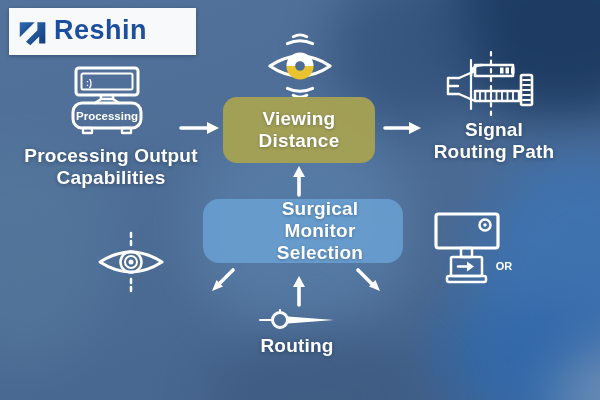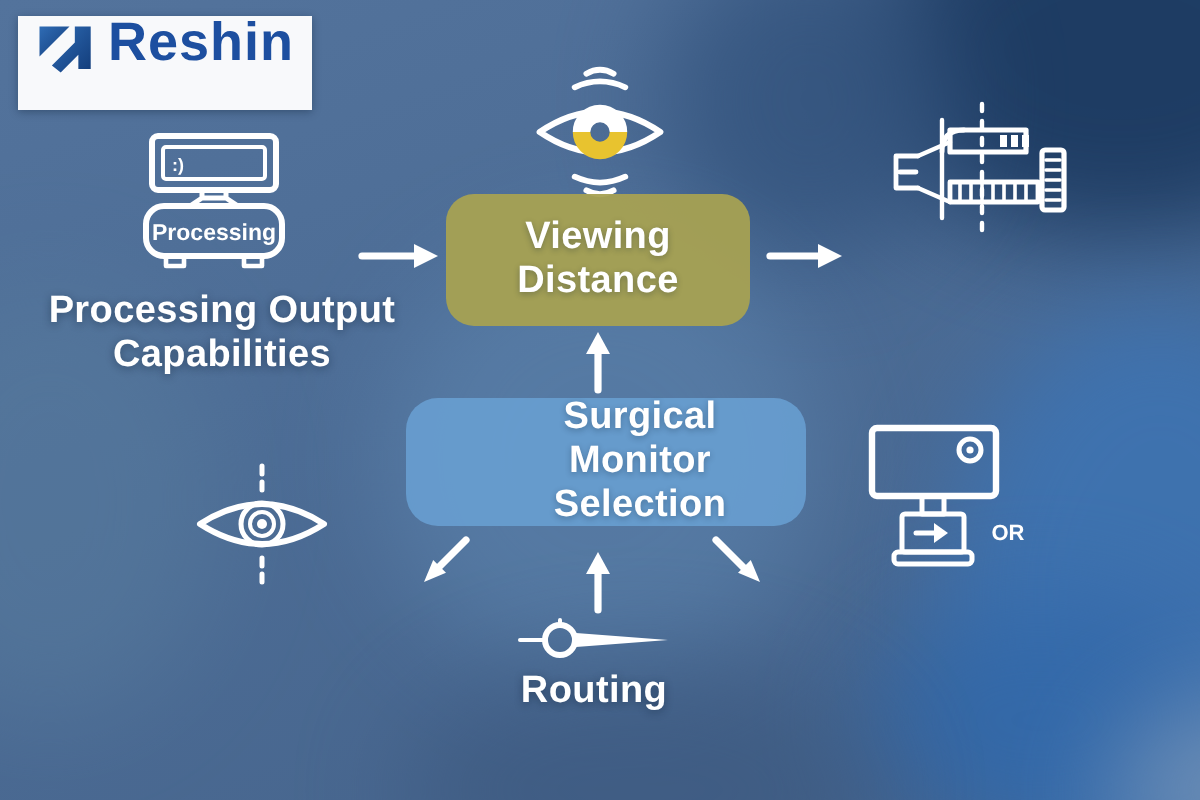--- a/index.html
+++ b/index.html
@@ -12,22 +12,22 @@
   .b1{left:430px;top:-70px;width:260px;height:190px;background:#1c3a61;opacity:.95;}
   .b2{left:330px;top:-30px;width:150px;height:160px;background:#32527c;opacity:.8;}
   .b3{left:470px;top:150px;width:220px;height:300px;background:#3d74b4;opacity:.85;}
   .b4{left:430px;top:300px;width:180px;height:120px;background:#2f66a8;opacity:.7;}
   .b5{left:190px;top:120px;width:220px;height:220px;background:#5e86b0;opacity:.55;}
   .b6{left:-60px;top:140px;width:170px;height:220px;background:#587c9e;opacity:.5;}
   .b7{left:200px;top:330px;width:240px;height:130px;background:#3a567c;opacity:.55;}
   .b8{left:555px;top:350px;width:120px;height:90px;background:#8aa0bb;opacity:.6;}
 
   .logo-card{
-    position:absolute;left:9px;top:8px;width:147px;height:47px;background:#f8f9fb;
-    display:flex;align-items:flex-start;gap:6px;padding-left:9px;box-sizing:border-box;
+    position:absolute;left:9px;top:8px;width:187px;height:47px;background:#f8f9fb;
+    display:flex;align-items:center;gap:6px;padding-left:9px;box-sizing:border-box;
     box-shadow:0 1px 4px rgba(10,25,45,.35);
   }
   .brand-text{font-size:27px;font-weight:700;color:#1d4fa0;letter-spacing:.5px;line-height:1;padding-bottom:2px;}
 
   svg{position:absolute;overflow:visible;}
   svg.inline{position:static;}
   .lbl{
     position:absolute;color:#fff;font-weight:700;font-size:19px;line-height:1.14;
     text-align:center;text-shadow:0 1px 4px rgba(10,25,45,.4);letter-spacing:.2px;
   }
@@ -135,20 +135,21 @@
     <path class="icon-stroke" d="M26,25 Q26,14 37,14" stroke-width="2.4"></path>
     <rect class="icon-stroke" x="30" y="14" width="38" height="11" stroke-width="2.6"></rect>
     <rect x="55" y="16.5" width="3.5" height="6" fill="#fff"></rect>
     <rect x="60.5" y="16.5" width="3.5" height="6" fill="#fff"></rect>
     <rect x="66" y="16.5" width="3.5" height="6" fill="#fff"></rect>
     <rect class="icon-stroke" x="30" y="40" width="44" height="10" stroke-width="2.4"></rect>
     <path class="icon-stroke" d="M35,40 v10 M40.5,40 v10 M46,40 v10 M51.5,40 v10 M57,40 v10 M62.5,40 v10 M68,40 v10" stroke-width="1.8"></path>
     <rect class="icon-stroke" x="76" y="24" width="11" height="30" rx="1.5" stroke-width="2.6"></rect>
     <path class="icon-stroke" d="M78,29 h7 M78,34 h7 M78,39 h7 M78,44 h7 M78,49 h7" stroke-width="1.8"></path>
   </svg>
+  <div class="lbl" style="left:427px;top:119px;width:134px;">Signal Routing Path</div>
 
   <div class="node-box selection-box">
     <span>Surgical Monitor Selection</span>
   </div>
 
   <svg width="72" height="60" viewBox="0 0 72 60" style="left:95px;top:232px;">
     <path class="icon-stroke" d="M36,1 v4 M36,9 v4 M36,47 v4 M36,55 v4" stroke-width="2.5"></path>
     <path class="icon-stroke" d="M5,30 Q36,10 67,30 Q36,50 5,30 Z" stroke-width="3"></path>
     <circle class="icon-stroke" cx="36" cy="30" r="10.5" stroke-width="2.5"></circle>
     <circle class="icon-stroke" cx="36" cy="30" r="6" stroke-width="2"></circle>

